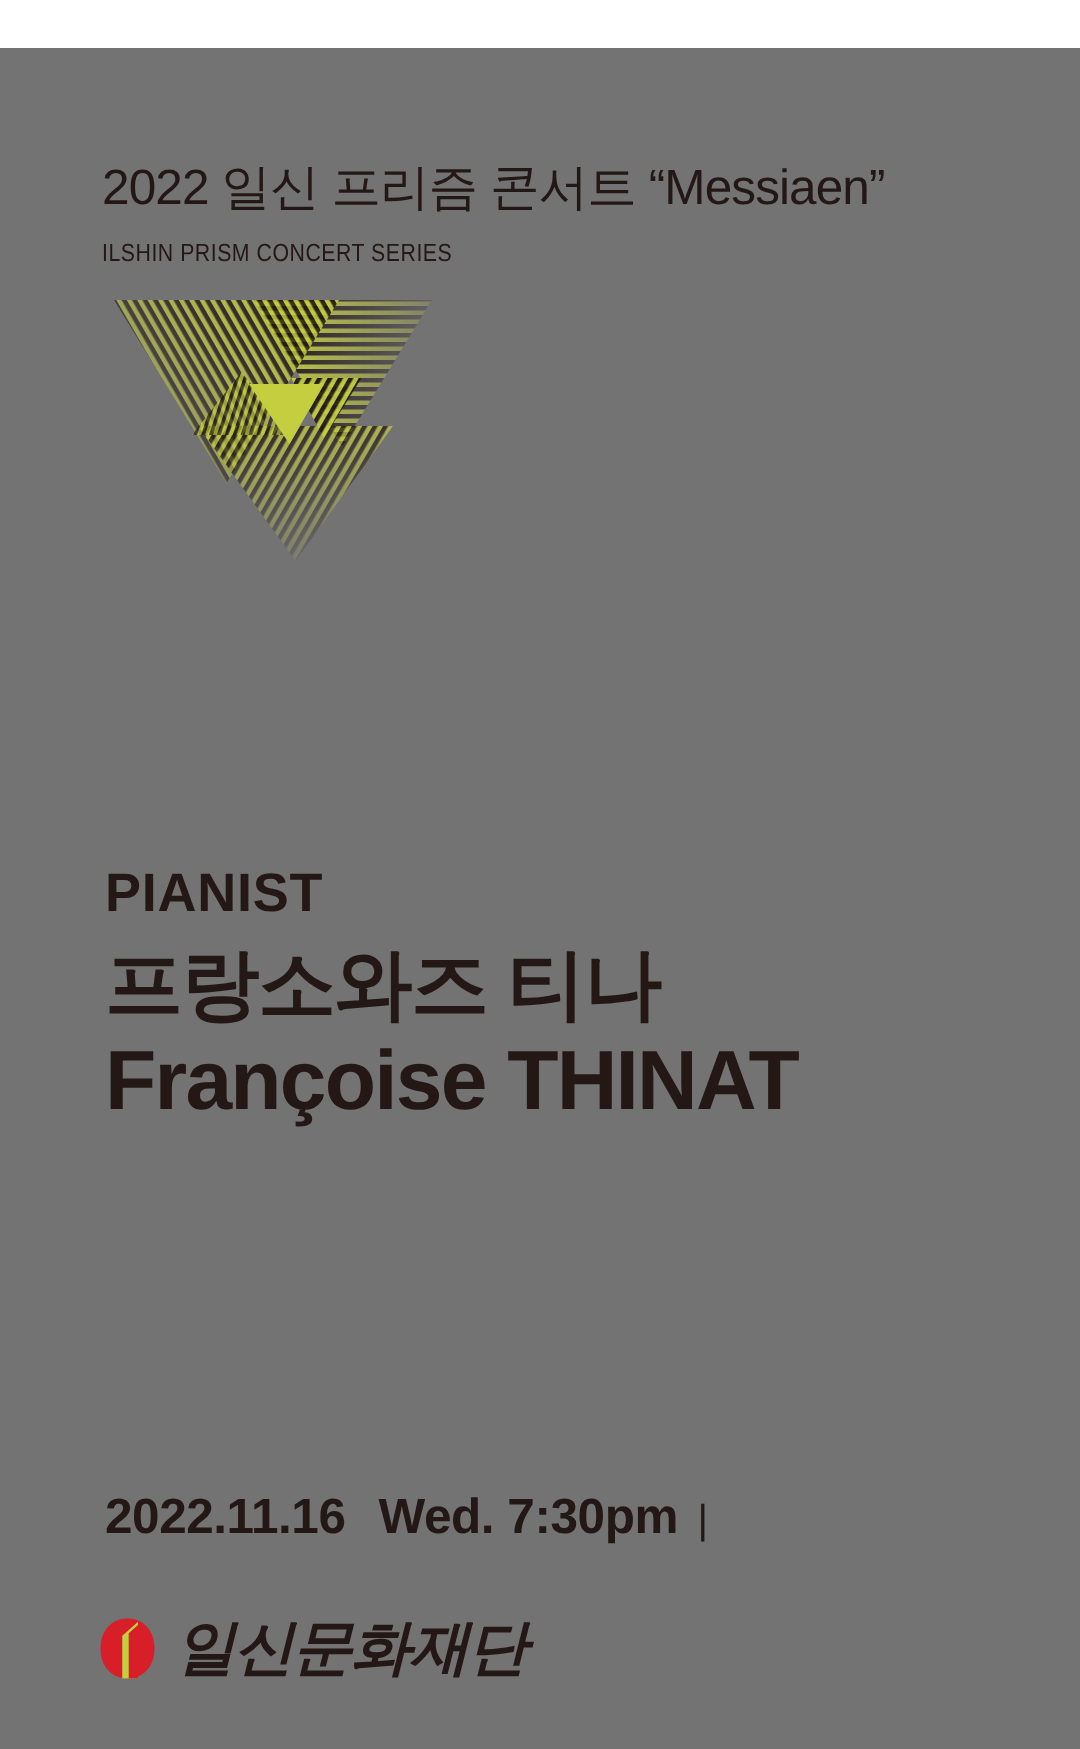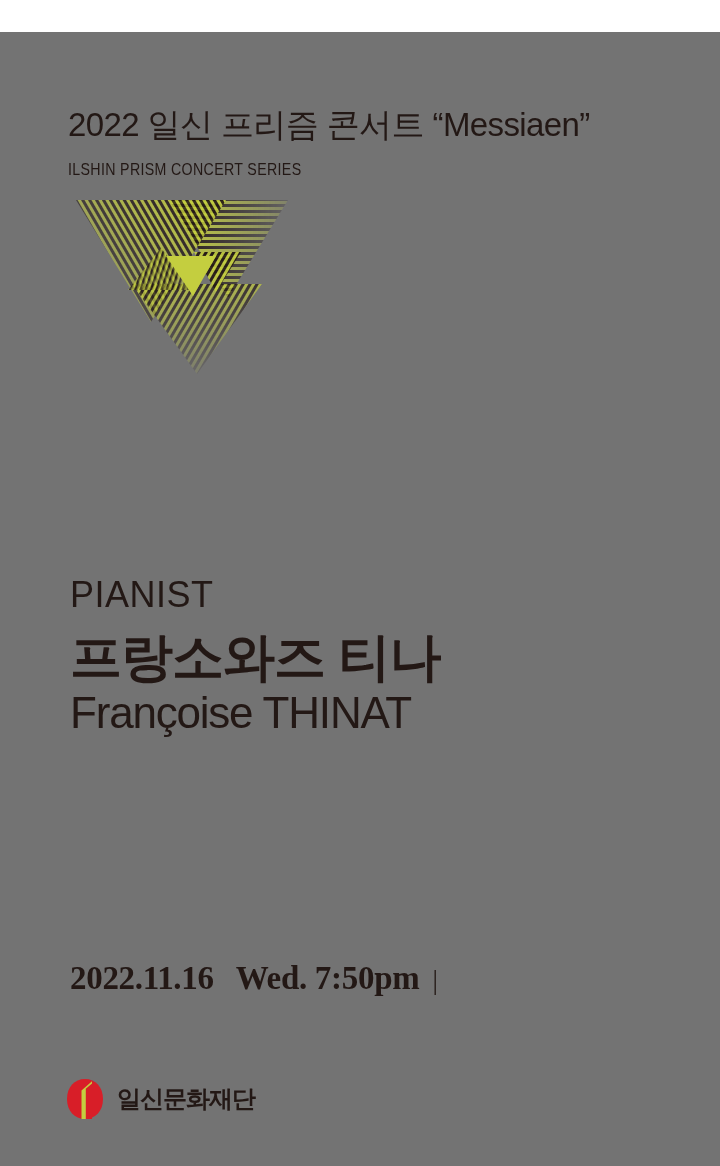--- a/index.html
+++ b/index.html
@@ -66,54 +66,54 @@
   #performer-block {
     position: absolute;
     left: 70px;
     top: 545px;
     width: 620px;
   }
 
   #role-label {
     font-family: "Liberation Sans", sans-serif;
     font-size: 36px;
-    font-weight: 400;
+    font-weight: 700;
     letter-spacing: 0.5px;
     color: #231815;
     line-height: 1;
   }
 
   #artist-name-ko {
     margin-top: 16px;
     font-family: "Liberation Sans", sans-serif;
     font-size: 52px;
     font-weight: 700;
     letter-spacing: -1px;
     color: #231815;
     line-height: 1.08;
     white-space: nowrap;
   }
 
   #artist-name-fr {
     margin-top: 4px;
     font-family: "Liberation Sans", sans-serif;
-    font-size: 44px;
-    font-weight: 400;
+    font-size: 56px;
+    font-weight: 700;
     letter-spacing: -1.2px;
     color: #231815;
     line-height: 1.1;
     white-space: nowrap;
   }
 
   
   #schedule-line {
     position: absolute;
     left: 70px;
-    top: 928px;
-    font-family: Liberation Serif, serif;
+    top: 960px;
+    font-family: Liberation Sans, sans-serif;
     font-size: 33px;
     font-weight: 700;
     letter-spacing: -0.3px;
     color: #231815;
     white-space: nowrap;
     display: flex;
     align-items: baseline;
   }
   #schedule-date { margin-right: 22px; }
   #schedule-time { }
@@ -134,26 +134,27 @@
   }
   #foundation-mark {
     width: 38px;
     height: 42px;
     margin-right: 13px;
     flex: none;
   }
   #foundation-mark svg { display: block; width: 100%; height: 100%; }
   #foundation-name {
     font-family: "Liberation Sans", sans-serif;
-    font-size: 24px;
+    font-size: 40px;
     font-weight: 700;
     letter-spacing: -1px;
     color: #231815;
     line-height: 1;
     white-space: nowrap;
+    font-style: italic;
   }
 </style>
 </head>
 <body>
 
 <div id="poster">
 
   <div id="header-block">
     <div id="concert-title">2022 일신 프리즘 콘서트 “Messiaen”</div>
     <div id="series-label">ILSHIN PRISM CONCERT SERIES</div>
@@ -239,21 +240,21 @@
   </div>
 
   <div id="performer-block">
     <div id="role-label">PIANIST</div>
     <div id="artist-name-ko">프랑소와즈 티나</div>
     <div id="artist-name-fr">Françoise THINAT</div>
   </div>
 
   <div id="schedule-line">
     <span id="schedule-date">2022.11.16</span>
-    <span id="schedule-time">Wed. 7:50pm</span>
+    <span id="schedule-time">Wed. 7:30pm</span>
     <span id="schedule-separator">|</span>
   </div>
 
   <div id="foundation-logo">
     <span id="foundation-mark">
       <svg viewBox="0 0 38 42" xmlns="http://www.w3.org/2000/svg">
         <path d="M19 1 C29.5 1 37 9 37 21 C37 33 29.5 41 19 41
                  C8.5 41 1 33 1 21 C1 9 8.5 1 19 1 Z" fill="#d81e28"></path>
         <path d="M15.5 41 L15.5 12.5 L26 3.2 L26 41 Z" fill="#c4ce3f"></path>
         <path d="M19.8 41 L19.8 10.8 L26 5.4 L26 41 Z" fill="#d81e28"></path>

